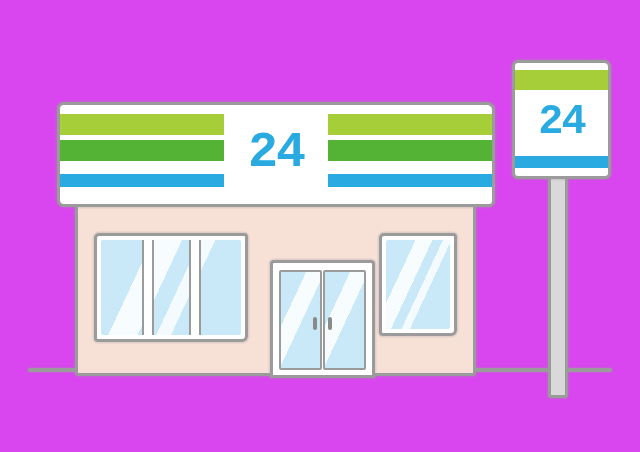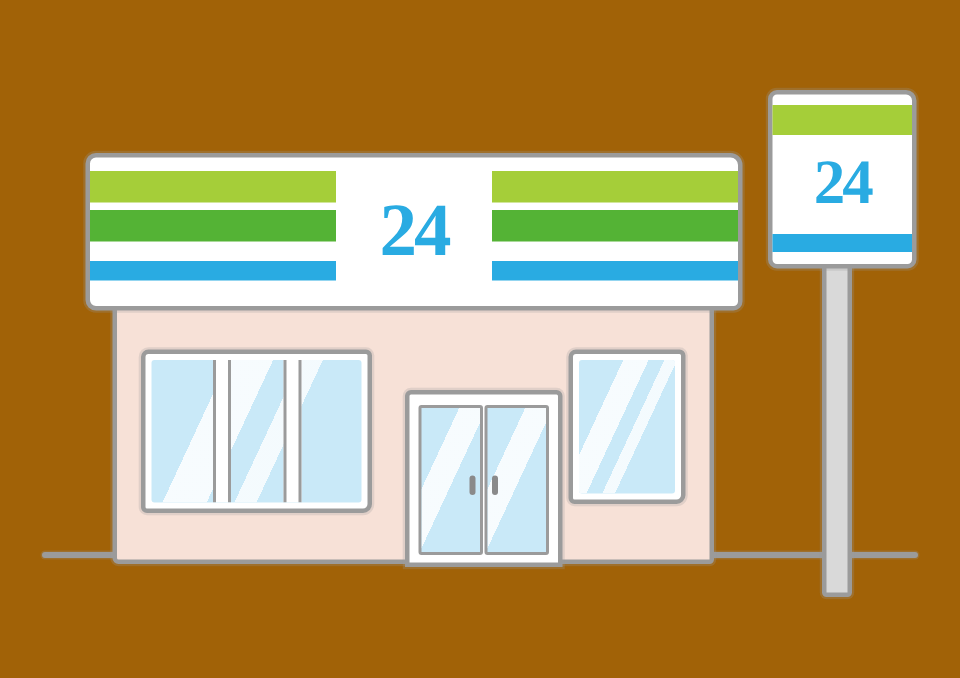--- a/index.html
+++ b/index.html
@@ -9,23 +9,23 @@
     --wall-pink:#F7E1D7;
     --glass-blue:#C9E9F8;
     --outline-gray:#9B9B9B;
     --pole-gray:#D9D9D9;
     --white:#FFFFFF;
   }
   html,body{margin:0;padding:0;background:#fff;}
   .scene{
     position:relative;
     width:640px;height:452px;
-    background:#a16207;
+    background:#d946ef;
     overflow:hidden;
-    font-family:Liberation Serif, serif;
+    font-family:Liberation Mono, monospace;
   }
   .sketch{
     border:3px solid var(--outline-gray);
     box-shadow:0 0 0 1.5px rgba(155,155,155,.25);
   }
 
   
   .ground{
     position:absolute;left:28px;top:368px;width:584px;height:4px;
     background:var(--outline-gray);border-radius:3px;

